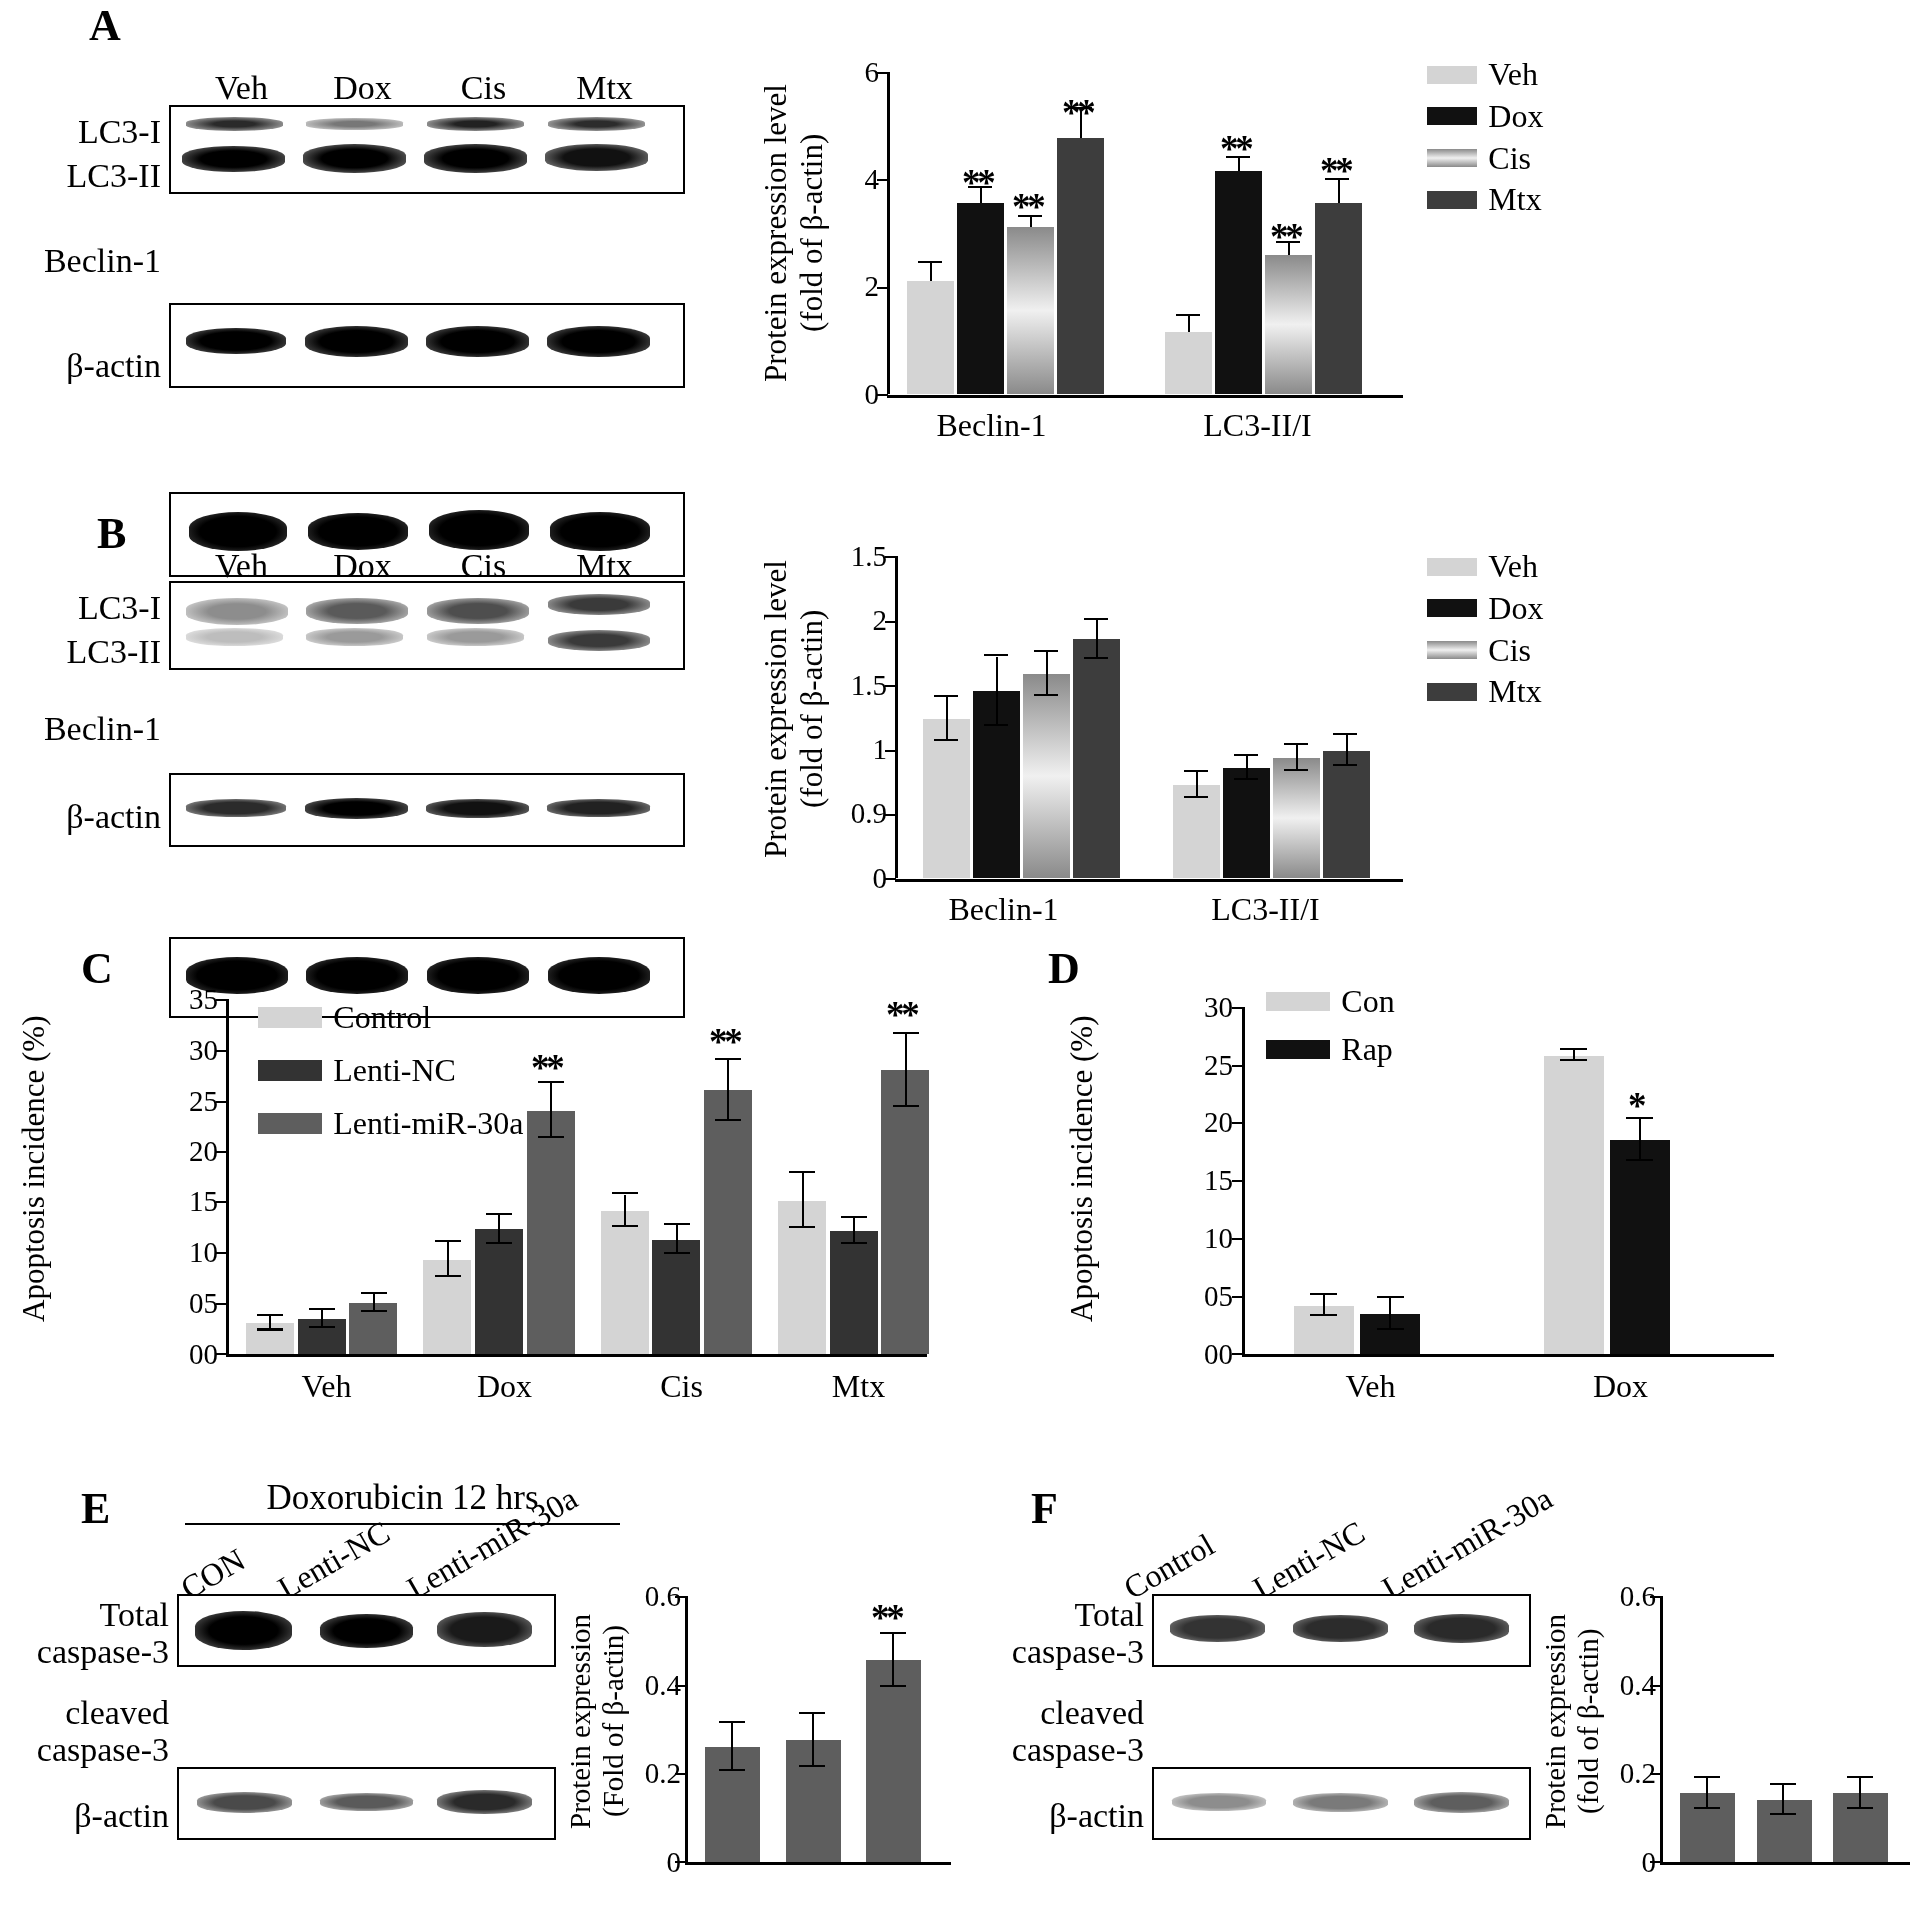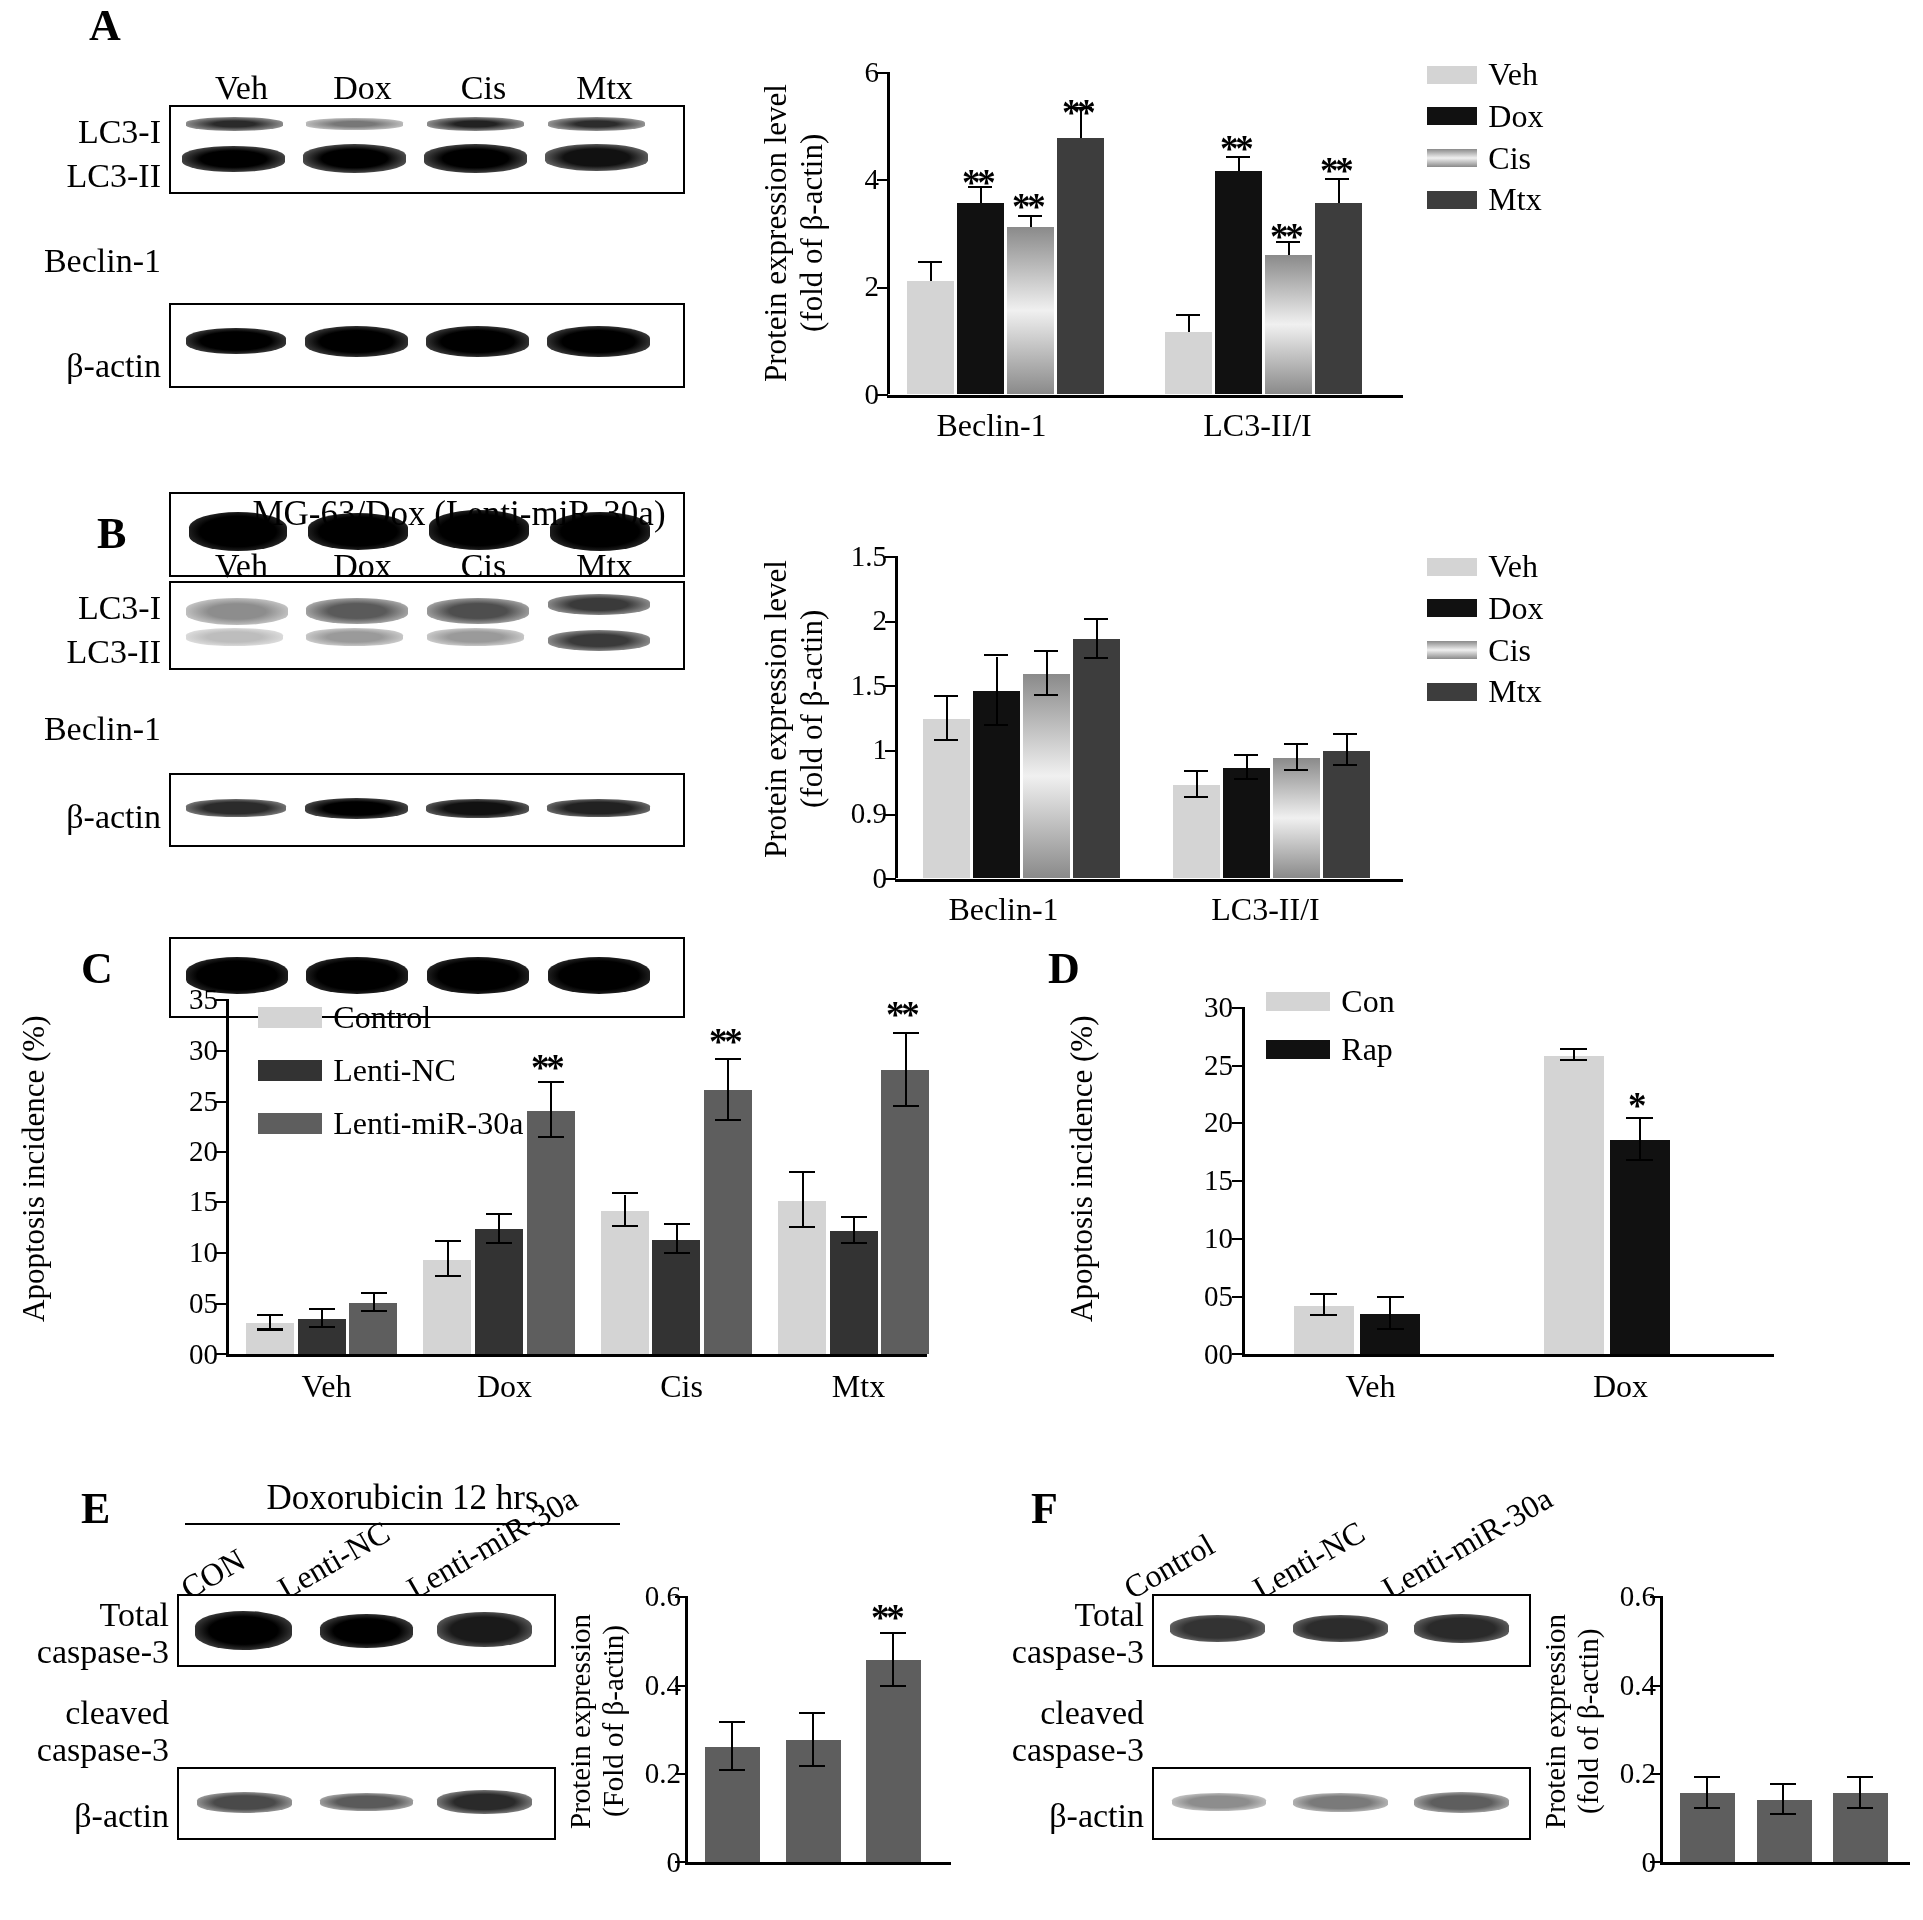--- a/index.html
+++ b/index.html
@@ -151,21 +151,20 @@
       <div class="legend-item">
           <div class="legend-sw c-mtx"></div>
           <div class="legend-txt">Mtx</div>
         </div>
     </div>
   </div>
 </div>
 
 <div class="panel" style="left:0;top:476px;width:1923px;height:443px;">
   <div class="plabel" style="position:absolute;left:97px;top:32px;">B</div>
-  <div class="title" style="position:absolute;left:177px;top:18px;width:564px;">MG-63/Dox (Lenti-miR-30a)</div>
 
   <div class="lane-label" style="position:absolute;left:185px;top:71px;width:113px;">Veh</div>
   <div class="lane-label" style="position:absolute;left:306px;top:71px;width:113px;">Dox</div>
   <div class="lane-label" style="position:absolute;left:427px;top:71px;width:113px;">Cis</div>
   <div class="lane-label" style="position:absolute;left:548px;top:71px;width:113px;">Mtx</div>
 
   <div class="row-label" style="position:absolute;left:16px;top:113px;width:145px;">LC3-I</div>
   <div class="row-label" style="position:absolute;left:16px;top:157px;width:145px;">LC3-II</div>
   <div class="row-label" style="position:absolute;left:8px;top:234px;width:153px;">Beclin-1</div>
   <div class="row-label" style="position:absolute;left:16px;top:322px;width:145px;">β-actin</div>

